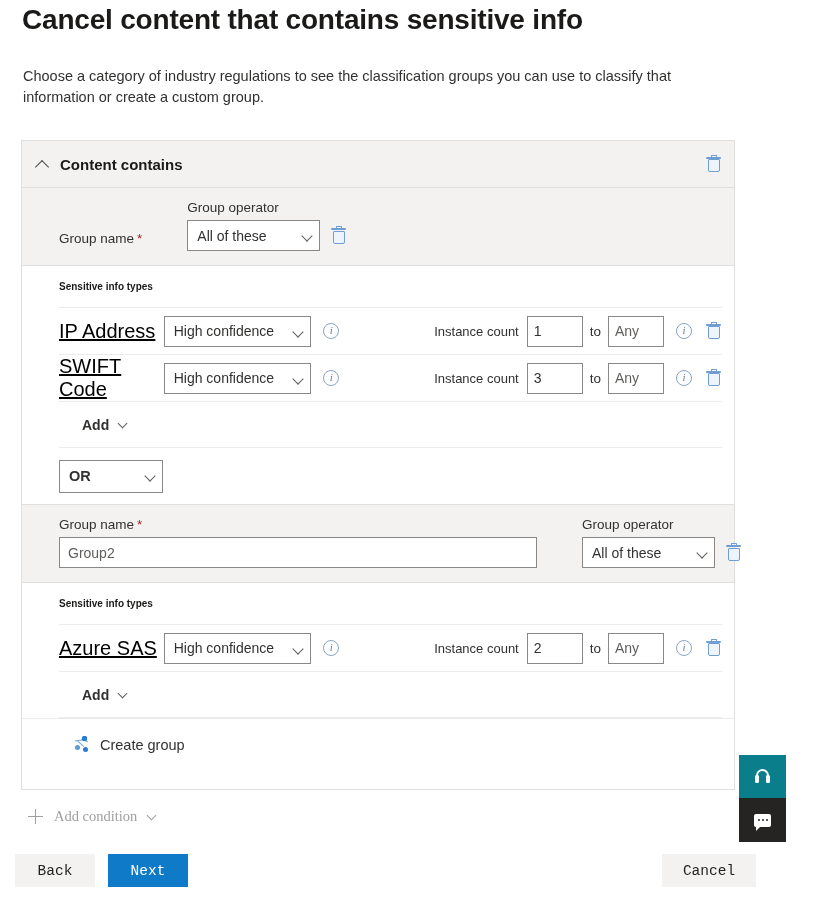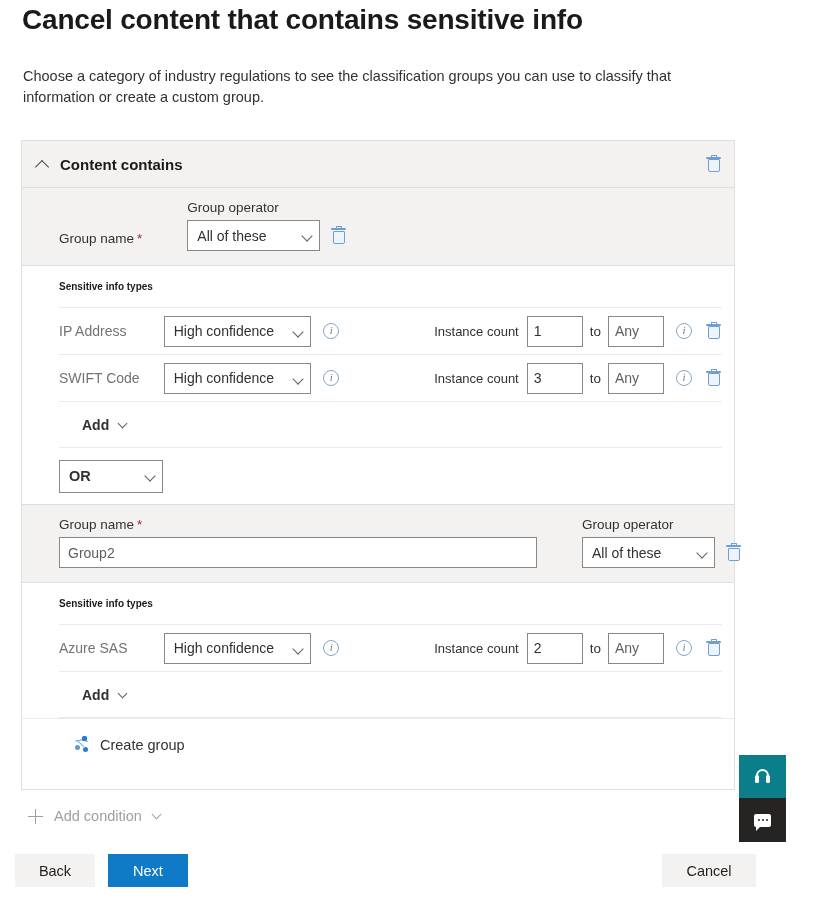--- a/index.html
+++ b/index.html
@@ -104,21 +104,21 @@
   .sit-header {
     height: 42px; display: flex; align-items: center;
     border-bottom: 1px solid #edebe9;
     font-size: 10px; font-weight: bold; color: #1b1a19;
     padding-left: 0px;
   }
   .sit-row {
     height: 47px; display: flex; align-items: center;
     border-bottom: 1px solid #edebe9;
   }
-  .sit-name { width: 126px; font-size: 14px; color: #737373; }
+  .sit-name { width: 126px; font-size: 20px; color: #000000; text-decoration: underline; }
   .conf-select { width: 170px; }
   .info-icon {
     width: 16px; height: 16px; border-radius: 50%;
     border: 1.3px solid #8aa4c4; color: #6b7f99;
     font-size: 11px; line-height: 13px; text-align: center;
     font-family: "Liberation Serif", serif; font-style: italic;
     margin-left: 12px; flex: 0 0 16px; cursor: pointer; background: #fff;
   }
   .count-label {
     font-size: 13px; color: #323130; margin-left: 95px; margin-right: 8px; white-space: nowrap;
@@ -185,41 +185,41 @@
   }
   .group-icon b:nth-of-type(1) { left: 3px;  top: 4px;  width: 7px; transform: rotate(-8deg); }
   .group-icon b:nth-of-type(2) { left: 9px;  top: 4px;  width: 7px; transform: rotate(22deg); }
   .group-icon b:nth-of-type(3) { left: 4px;  top: 7px;  width: 9px; transform: rotate(42deg); }
 
   
   .add-condition {
     position: absolute; left: 28px; top: 808px;
     display: inline-flex; align-items: center;
     font-size: 14.5px; color: #a19f9d; cursor: pointer;
-    background: none; border: none; font-family: Liberation Sans, sans-serif; padding: 0;
+    background: none; border: none; font-family: Liberation Serif, serif; padding: 0;
   }
   .plus-icon {
     width: 15px; height: 15px; position: relative; margin-right: 11px; flex: 0 0 15px;
   }
   .plus-icon::before, .plus-icon::after {
     content: ""; position: absolute; background: #a19f9d;
   }
   .plus-icon::before { left: 0; top: 7px; width: 15px; height: 1.4px; }
   .plus-icon::after  { top: 0; left: 7px; height: 15px; width: 1.4px; }
   .add-condition .chev-dn-s {
     width: 7px; height: 7px; margin-left: 11px; margin-top: -3px;
     border-right: 1.2px solid #a19f9d; border-bottom: 1.2px solid #a19f9d;
     transform: rotate(45deg); display: inline-block;
   }
 
   
   .btn {
     height: 33px; min-width: 80px; font-size: 14.5px;
     border: 1px solid transparent; cursor: pointer;
-    font-family: Liberation Sans, sans-serif; padding: 0 14px;
+    font-family: Liberation Mono, monospace; padding: 0 14px;
   }
   .btn-secondary { background: #f3f2f1; color: #201f1e; }
   .btn-primary { background: #0f7ac8; color: #ffffff; }
   .footer-back   { position: absolute; left: 15px;  top: 854px; width: 80px; }
   .footer-next   { position: absolute; left: 108px; top: 854px; width: 79px; }
   .footer-cancel { position: absolute; left: 662px; top: 854px; width: 94px; }
 
   
   .help-widget { position: absolute; left: 739px; top: 755px; width: 47px; }
   .help-btn {

